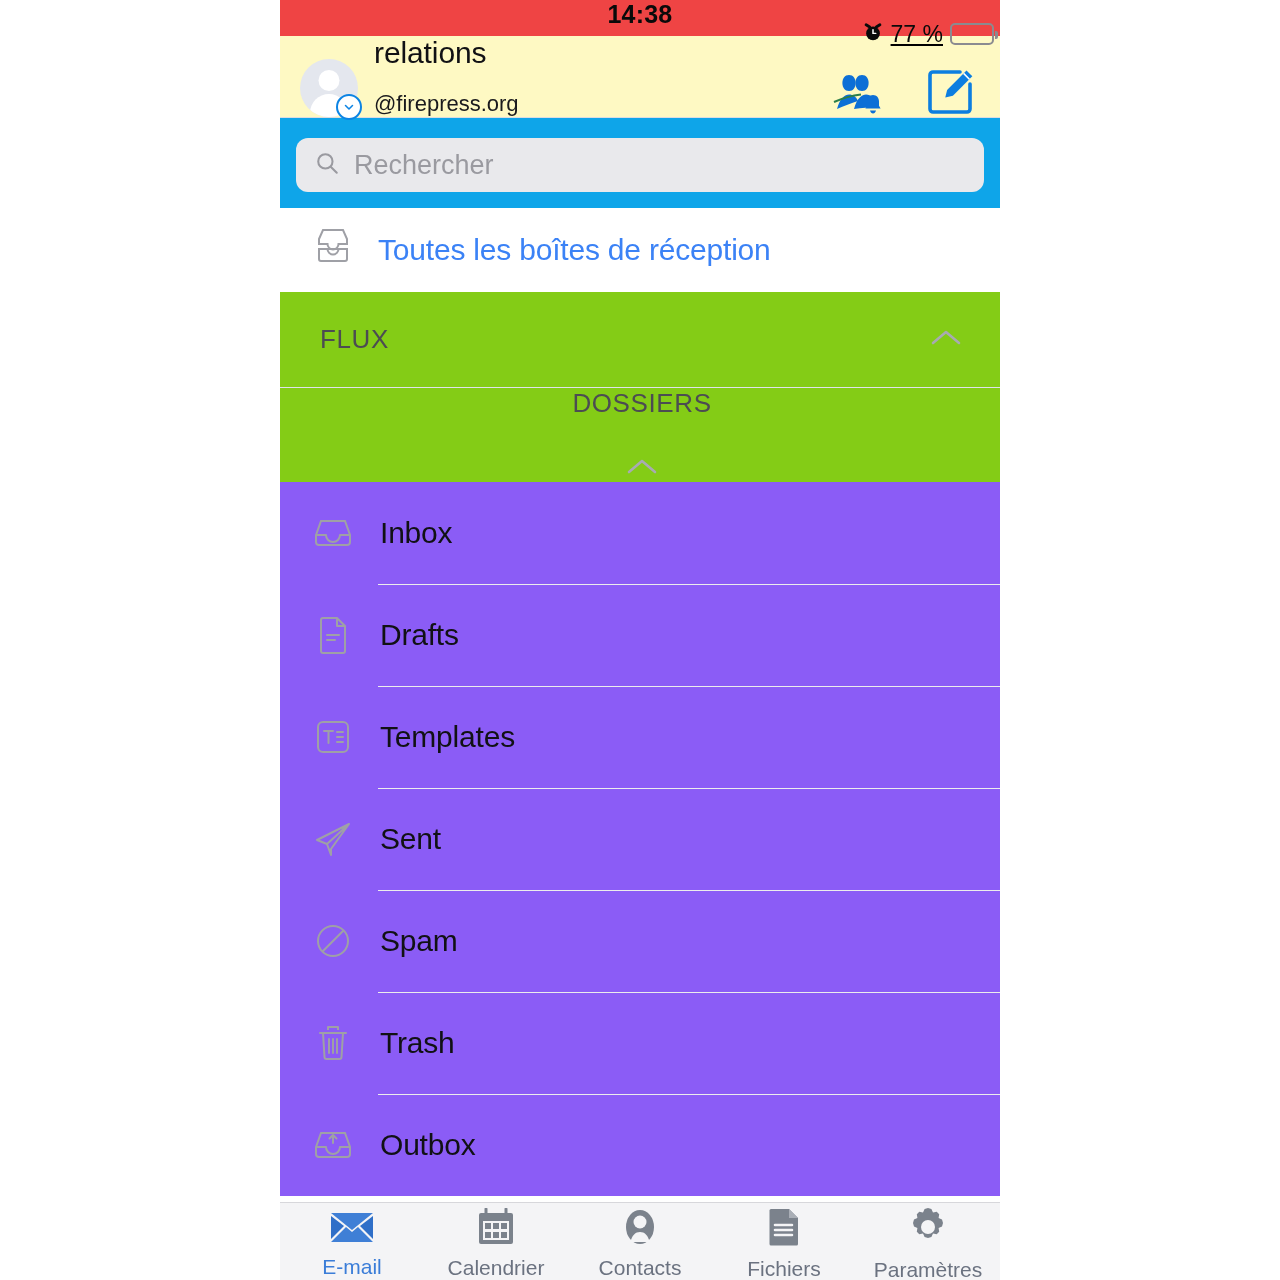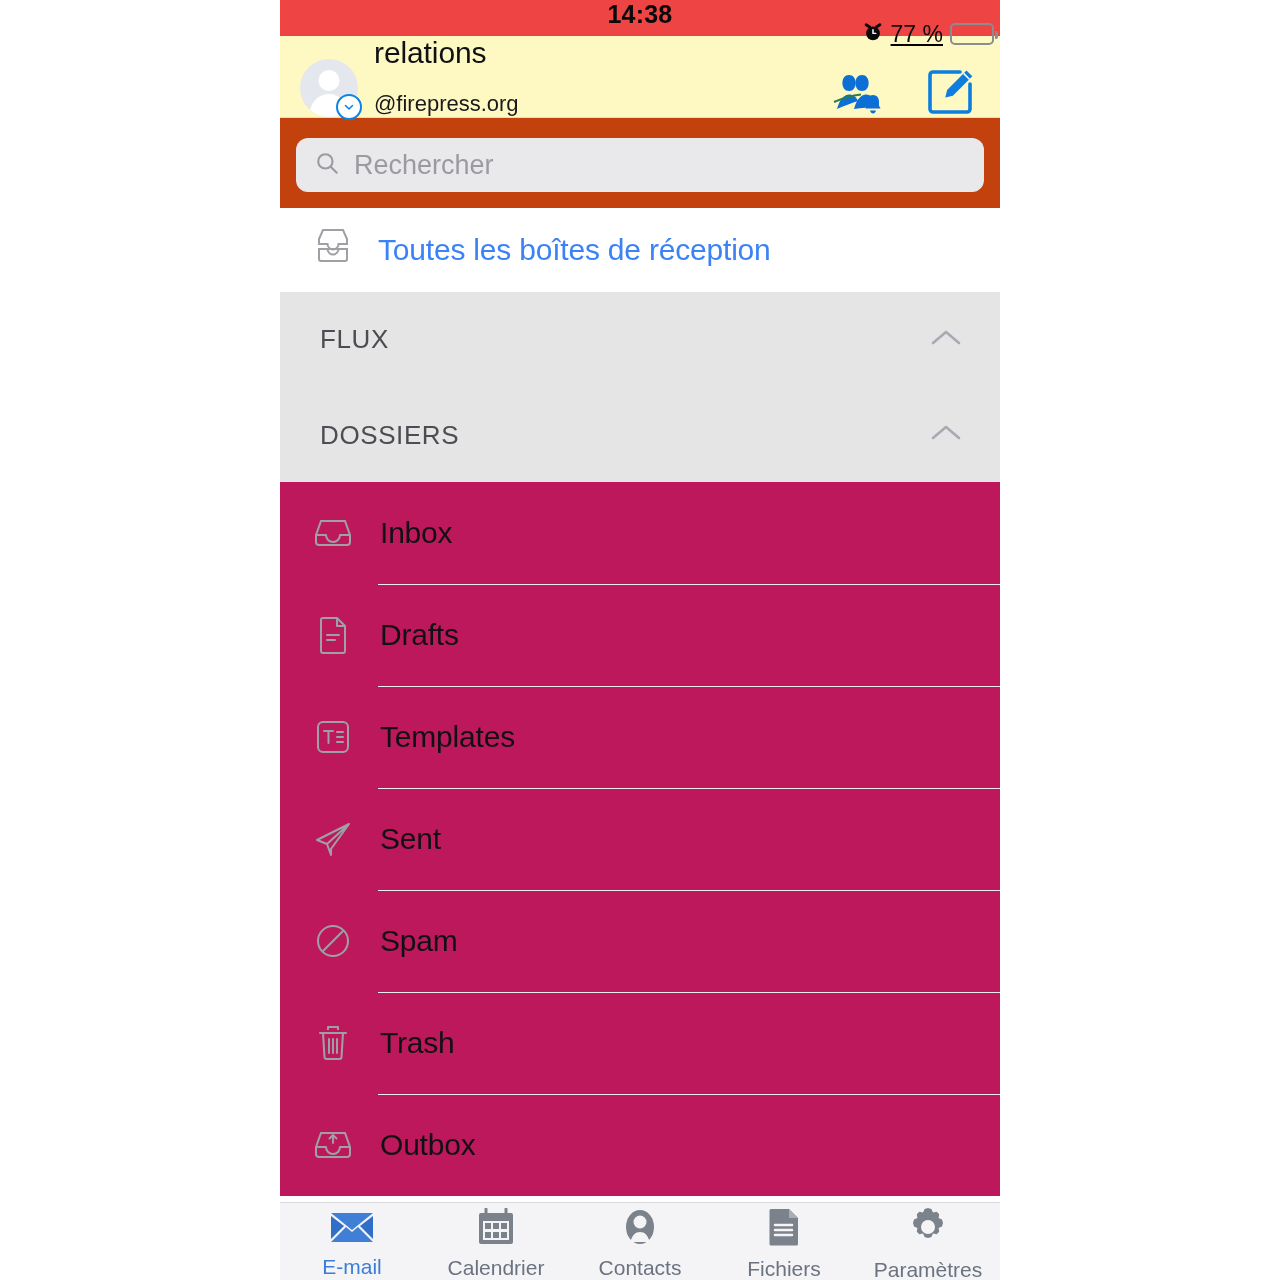--- a/index.html
+++ b/index.html
@@ -163,21 +163,21 @@
   .hdr-btn {
     display: flex;
     align-items: center;
     justify-content: center;
     cursor: pointer;
   }
 
   
   .search-zone {
     padding: 20px 16px 16px 16px;
-    background: #c2410c;
+    background: #0ea5e9;
   }
   .search-box {
     height: 54px;
     background: #e9e9ec;
     border-radius: 12px;
     display: flex;
     align-items: center;
     padding: 0 18px;
   }
   .search-placeholder {
@@ -198,37 +198,37 @@
   .allinbox-label {
     font-size: 30px;
     color: #3b82f6;
     margin-left: 22px;
     letter-spacing: -.2px;
   }
 
   
   .section {
     height: 95px;
-    background: #e5e5e5;
+    background: #84cc16;
     display: flex;
     align-items: center;
     padding: 0 36px 0 40px;
     cursor: pointer;
     box-sizing: border-box;
   }
-  .section + .section { border-top: 1px solid #dfe3ea; }
+  .section + .section { border-top: 1px solid #dfe3ea; flex-direction: column; }
   .section-title {
     flex: 1 1 auto;
     font-size: 26px;
     color: #4c4c52;
     letter-spacing: .6px;
   }
 
   
-  .folders { background: #be185d; }
+  .folders { background: #8b5cf6; }
   .folder {
     height: 102px;
     display: flex;
     align-items: center;
     padding-left: 30px;
     position: relative;
     cursor: pointer;
     box-sizing: border-box;
   }
   .folder + .folder::before {

